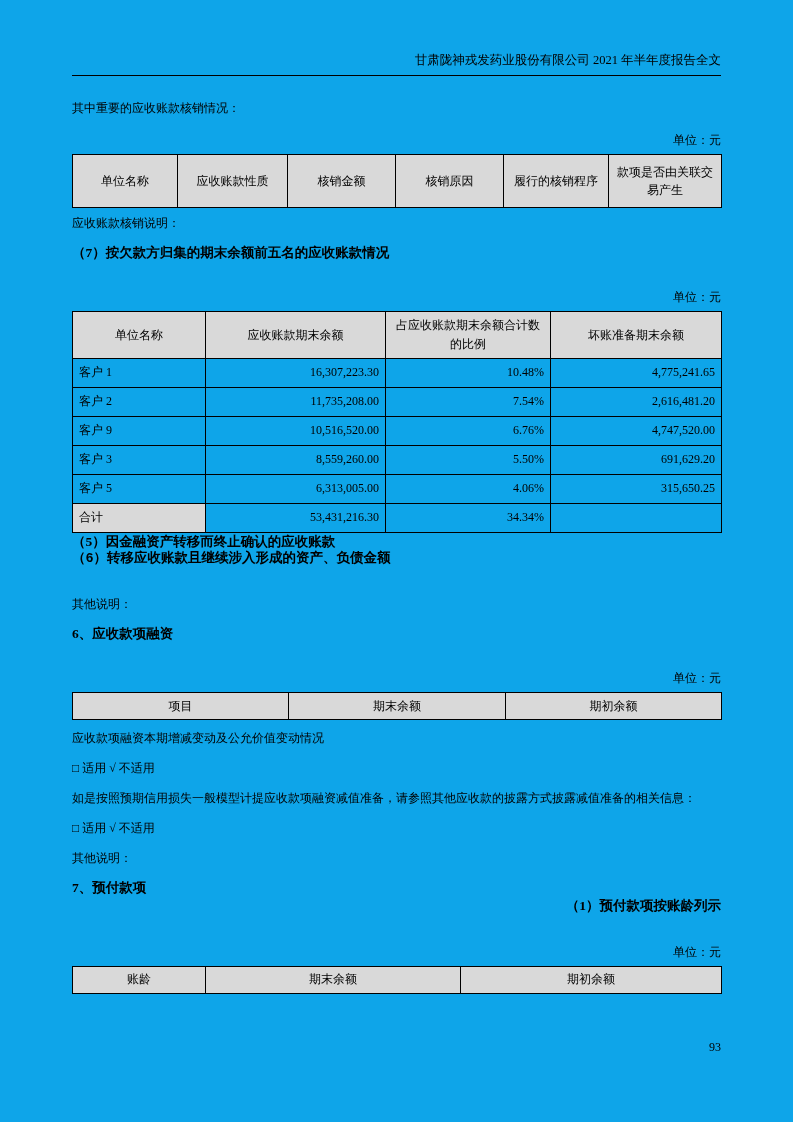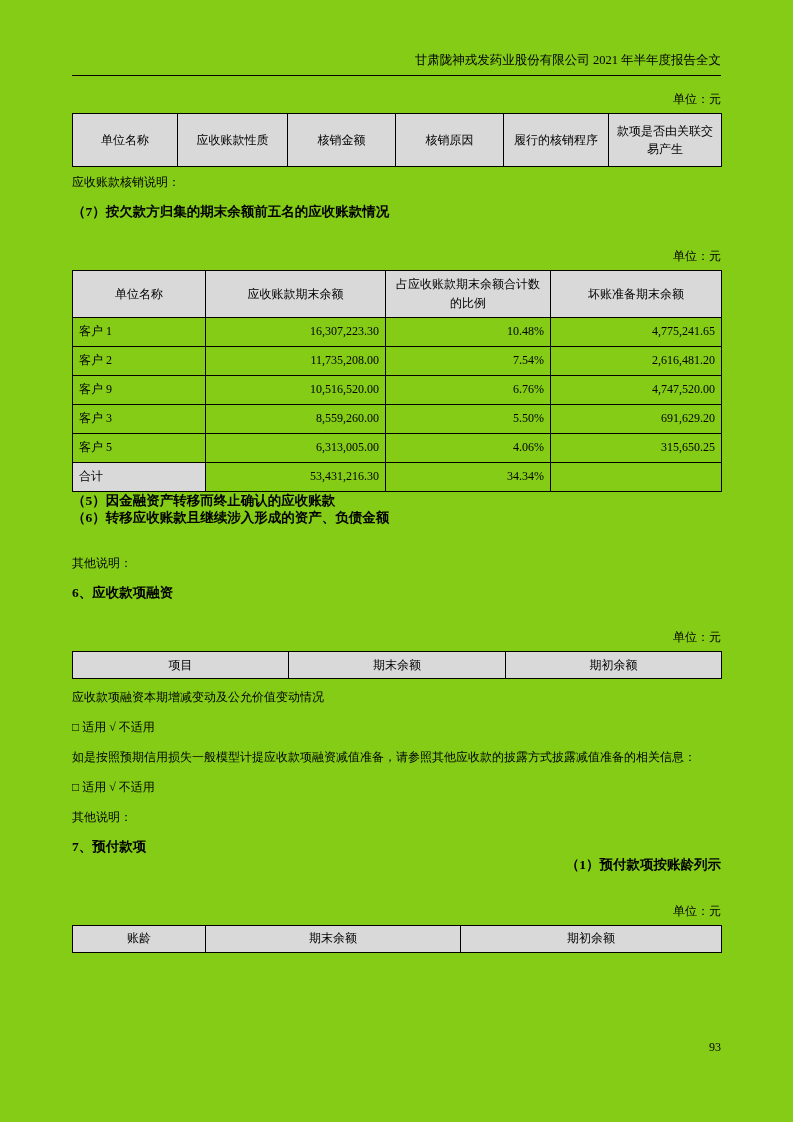--- a/index.html
+++ b/index.html
@@ -3,21 +3,21 @@
 <meta charset="utf-8">
 <style>
   html, body { margin: 0; padding: 0; background: #ffffff; }
   body { font-family: "Liberation Serif", serif; color: #000; }
 
   .page {
     position: relative;
     width: 793px;
     height: 1122px;
     margin: 0 auto;
-    background: #84cc16;
+    background: #0ea5e9;
     padding: 52px 72px 0 72px;
     box-sizing: border-box;
     overflow: hidden;
   }
 
   .doc-header {
     text-align: right;
     font-size: 12.5px;
     line-height: 1.3;
     padding-bottom: 7px;
@@ -33,21 +33,21 @@
 
   h2.section-heading {
     font-size: 13.5px;
     font-weight: bold;
     margin: 0;
     line-height: 1.3;
   }
   .h-sec4   { margin-top: 27px; }
   .unit-2   { margin-top: 27px; margin-bottom: 5px; }
   .h-sec5   { margin-top: 30px; }
-  .h-sec6   { margin-top: 27px; }
+  .h-sec6   { margin-top: 27px; font-family: Liberation Mono, monospace; }
   .other-1  { margin-top: 27px; }
   .h-fin    { margin-top: 26px; }
   .unit-3   { margin-top: 28px; margin-bottom: 5px; }
   .fin-line1 { margin-top: 9px; }
   .fin-app1  { margin-top: 9px; }
   .fin-line2 { margin-top: 9px; }
   .fin-app2  { margin-top: 9px; }
   .other-2   { margin-top: 11px; }
   .h-pre     { margin-top: 27px; }
   .h-pre-sub { margin-top: 28px; text-align: right; }
@@ -90,20 +90,21 @@
 </style>
 </head>
 <body>
 
 <div class="page">
 
   <div class="doc-header">
     <span>甘肃陇神戎发药业股份有限公司 2021 年半年度报告全文</span>
   </div>
 
+  <p class="body-text intro-text">其中重要的应收账款核销情况：</p>
 
   <div class="unit-label unit-1">单位：元</div>
 
   <table class="data-table tbl-writeoff">
     <colgroup>
       <col style="width:105px">
         <col style="width:110px">
         <col style="width:108px">
       <col style="width:108px">
         <col style="width:105px">

